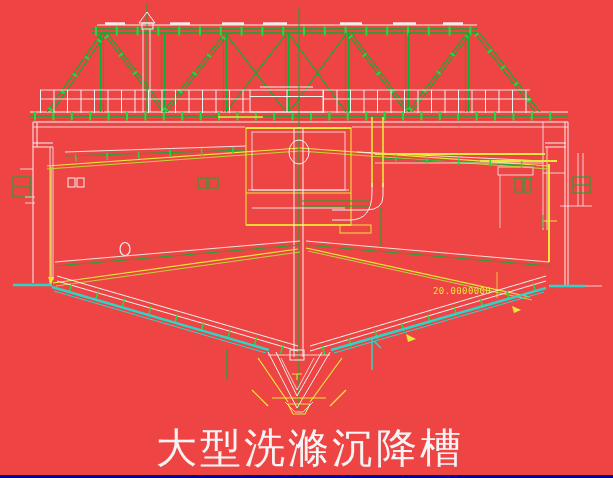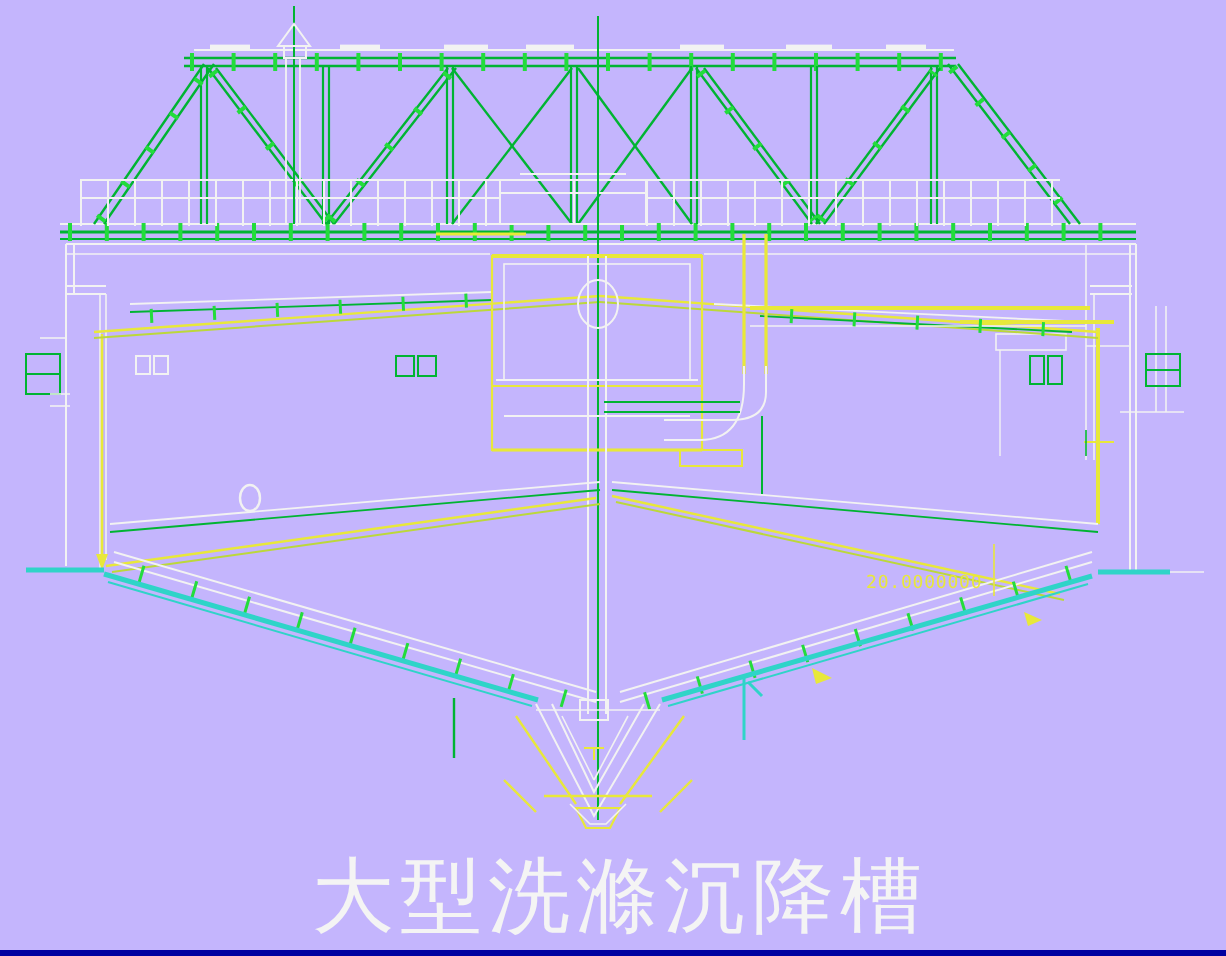--- a/index.html
+++ b/index.html
@@ -1,16 +1,16 @@
 <!DOCTYPE html>
 <html><head>
 <meta charset="utf-8">
 <style>
   html,body{margin:0;padding:0;background:#111;}
-  .stage{position:relative;width:613px;height:478px;background:#c4b5fd;overflow:hidden;
+  .stage{position:relative;width:613px;height:478px;background:#ef4444;overflow:hidden;
          font-family:"DejaVu Sans","Liberation Sans",sans-serif;}
   svg{position:absolute;left:0;top:0;}
   .title-text{font-family:"DejaVu Serif","Liberation Serif",serif;
               font-size:41px;fill:#f4f4f4;letter-spacing:3px;}
   .dim-text{font-family:"DejaVu Sans Mono","Liberation Mono",monospace;
             font-size:9px;fill:#e8e83a;letter-spacing:0.4px;}
   .w{stroke:#f2f2f2;fill:none;}
   .g{stroke:#00b432;fill:none;}
   .gb{stroke:#23dc3c;fill:none;}
   .y{stroke:#e8e83a;fill:none;}

